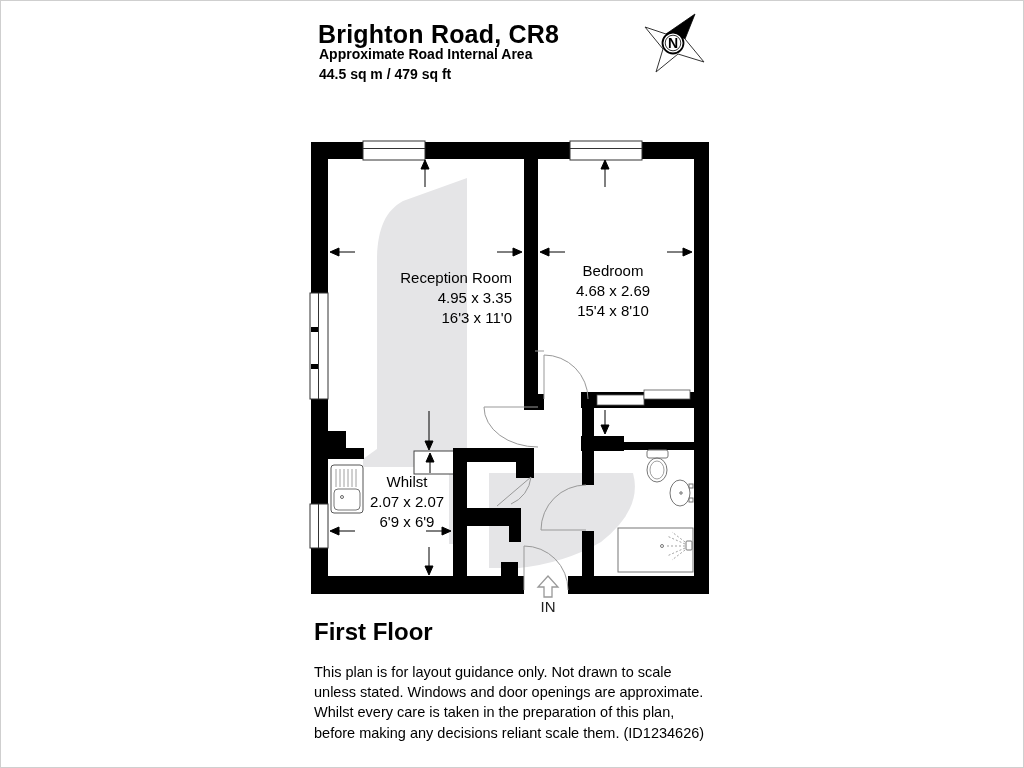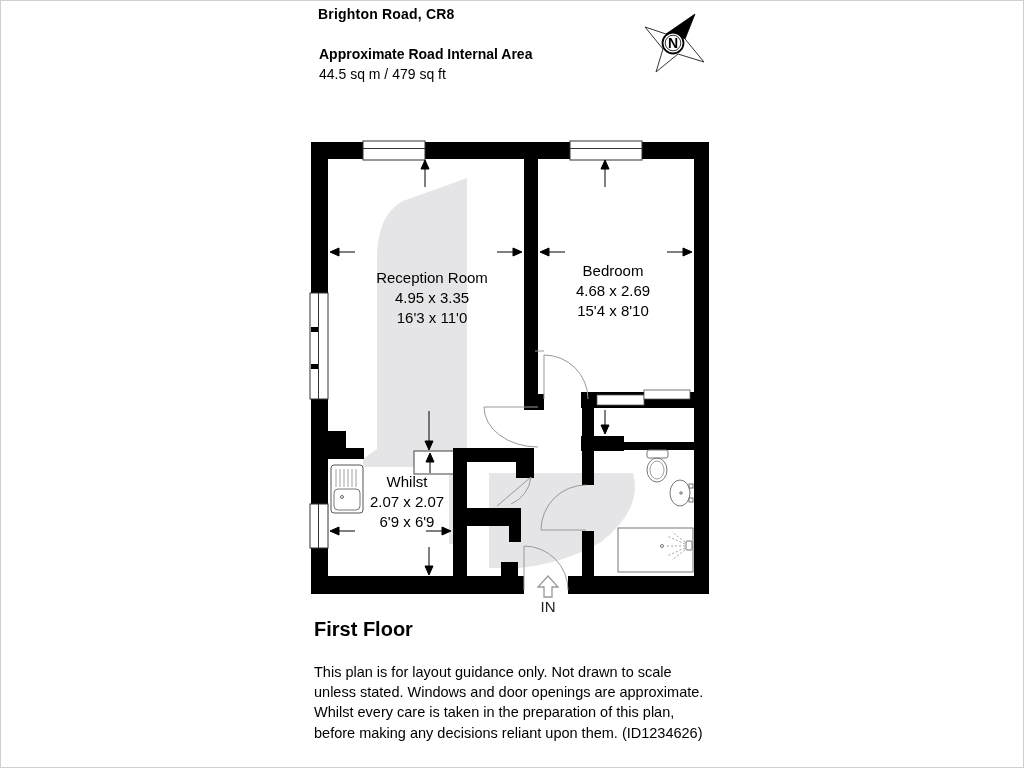--- a/index.html
+++ b/index.html
@@ -1,32 +1,32 @@
 <!DOCTYPE html>
 <html><head>
 <meta charset="utf-8">
 <style>
   html,body{margin:0;padding:0;background:#fff;}
   #page{position:relative;width:1024px;height:768px;background:#ffffff;
         border:1px solid #cfcfcf;box-sizing:border-box;overflow:hidden;
         font-family:"Liberation Sans",sans-serif;color:#000;}
   #plan-svg{position:absolute;left:0;top:0;width:1024px;height:768px;}
   .abs{position:absolute;white-space:nowrap;}
-  .title{left:317px;top:5px;font-size:14px;font-weight:bold;letter-spacing:.2px;}
+  .title{left:317px;top:19px;font-size:25px;font-weight:bold;letter-spacing:.2px;}
   .area-label{left:318px;top:45px;font-size:14px;font-weight:bold;}
-  .area-value{left:318px;top:65px;font-size:14px;font-weight:normal;}
+  .area-value{left:318px;top:65px;font-size:14px;font-weight:bold;}
   .room-label{position:absolute;width:160px;text-align:center;
               font-size:15px;line-height:20px;}
   .room-label div{white-space:nowrap;}
-  .reception{left:351px;top:267px;}
+  .reception{left:351px;top:267px;text-align:right;}
   .bedroom{left:532px;top:260px;}
   .kitchen{left:326px;top:471px;}
   .in-label{left:517px;top:597px;width:60px;text-align:center;font-size:15px;color:#222;}
   .n-label{left:661px;top:34px;width:22px;text-align:center;font-size:14px;font-weight:bold;}
-  .floor-label{left:313px;top:617px;font-size:20px;font-weight:bold;}
+  .floor-label{left:313px;top:617px;font-size:24px;font-weight:bold;}
   .disclaimer{left:313px;top:661px;font-size:14.5px;line-height:20.2px;}
 </style>
 </head>
 <body>
 
 <div id="page">
 
   <svg id="plan-svg" viewBox="0 0 1024 768" xmlns="http://www.w3.org/2000/svg">
 
     <g fill="#e5e5e7" stroke="none">
@@ -195,16 +195,16 @@
   </div>
 
   <div class="abs in-label">IN</div>
 
   <div class="abs floor-label">First Floor</div>
 
   <div class="abs disclaimer">
     <div>This plan is for layout guidance only. Not drawn to scale</div>
     <div>unless stated. Windows and door openings are approximate.</div>
     <div>Whilst every care is taken in the preparation of this plan,</div>
-    <div>before making any decisions reliant upon them. (ID1234626)</div>
+    <div>before making any decisions reliant scale them. (ID1234626)</div>
   </div>
 
 </div>
 
 </body></html>

